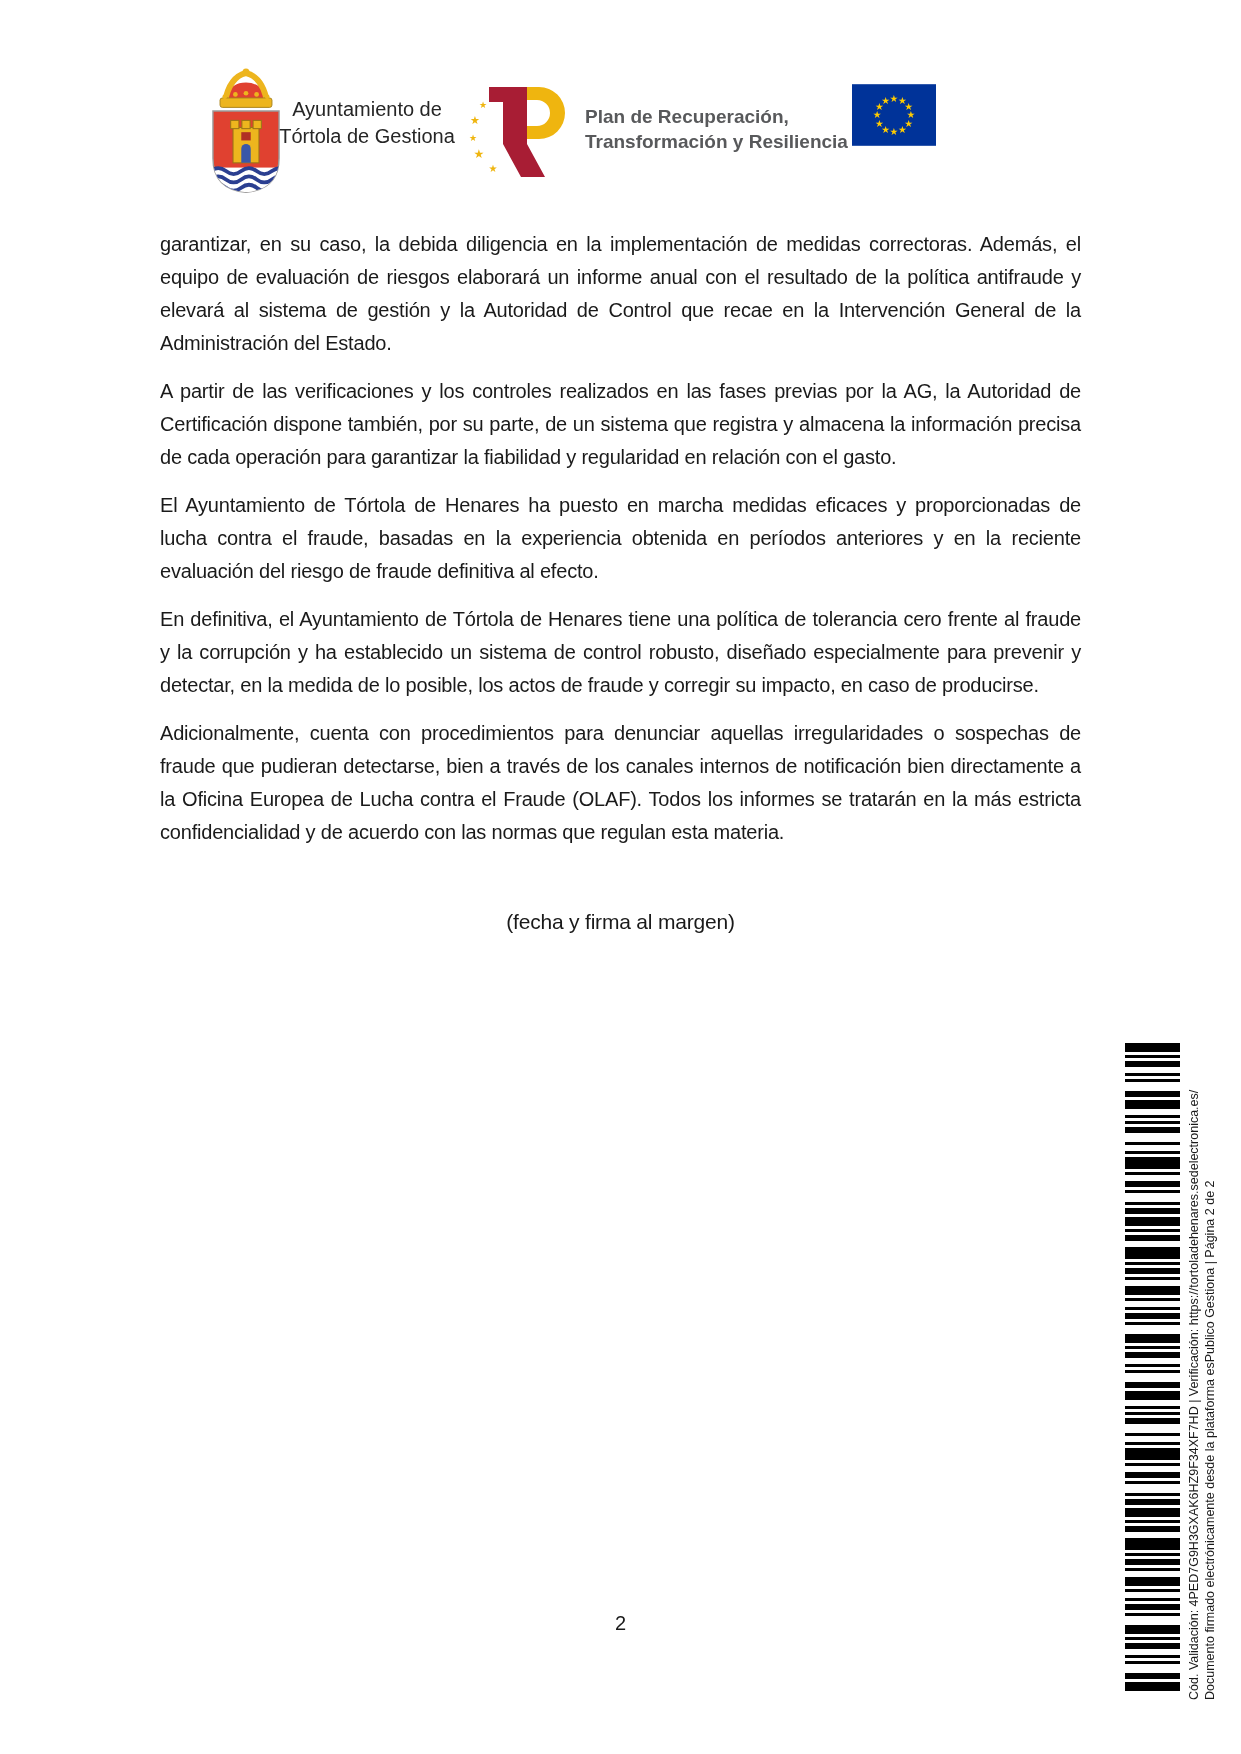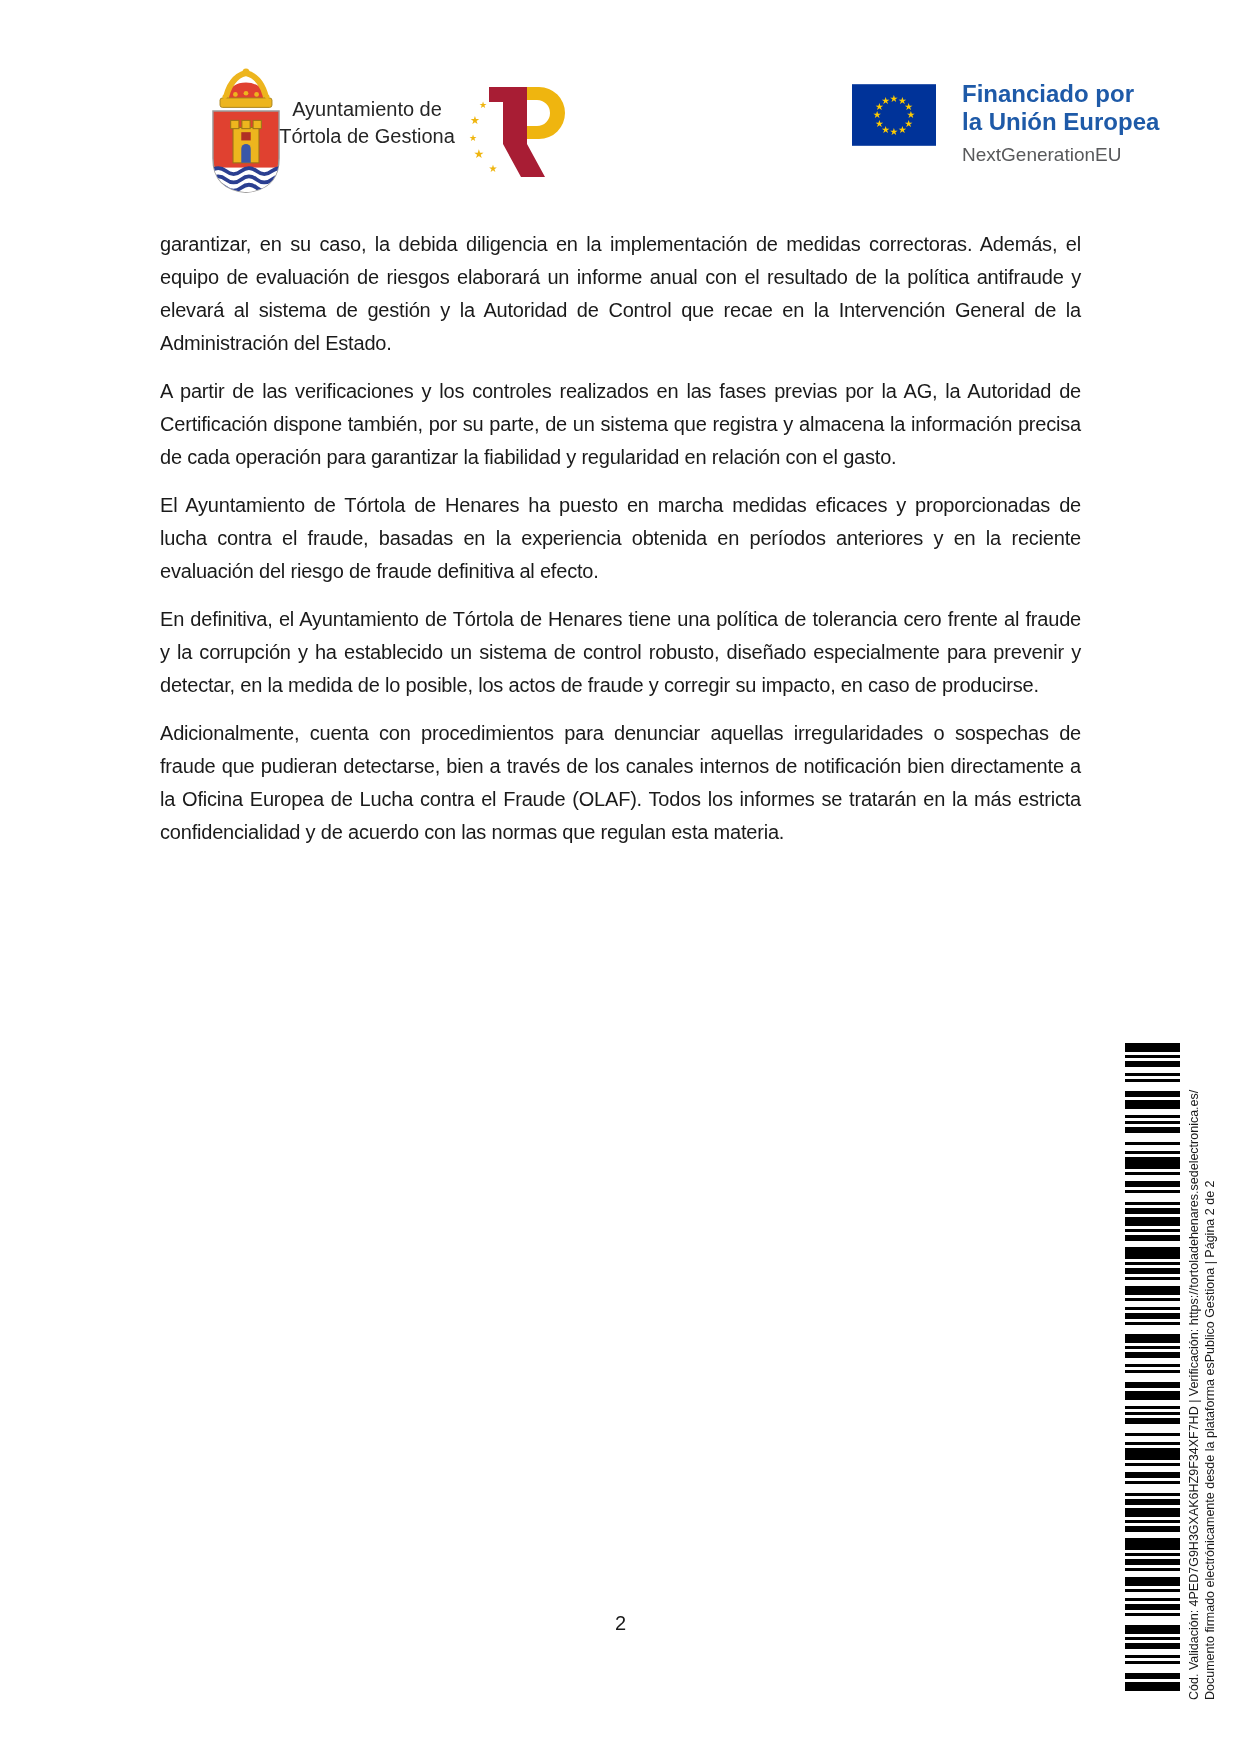--- a/index.html
+++ b/index.html
@@ -110,20 +110,24 @@
       <text class="star" x="4" y="59" font-size="9" fill="var(--prtr-yellow)" text-anchor="middle">★</text>
       <text class="star" x="10" y="76" font-size="12" fill="var(--prtr-yellow)" text-anchor="middle">★</text>
       <text class="star" x="24" y="90" font-size="10" fill="var(--prtr-yellow)" text-anchor="middle">★</text>
 
       <path d="M20,5 H58 V62 L76,95 H52 L34,62 V20 H20 Z" fill="var(--prtr-red)"></path>
 
       <path d="M58,5 H70 A26,26 0 0 1 70,57 H58 V44 H68 A13,13 0 0 0 68,18 H58 Z" fill="var(--prtr-yellow)"></path>
     </svg>
   </div>
 
+  <div class="prtr-text">
+    <div>Plan de Recuperación,</div>
+    <div>Transformación y Resiliencia</div>
+  </div>
 
   <div class="eu-flag">
     <svg viewBox="0 0 60 44" width="84" height="66" aria-hidden="true">
       <rect x="0" y="0" width="60" height="44" fill="var(--eu-flag-blue)"></rect>
       <g fill="var(--star-yellow)" text-anchor="middle" font-size="7">
         <text class="star" x="30" y="12.5">★</text>
         <text class="star" x="36" y="14.1">★</text>
         <text class="star" x="40.4" y="18.5">★</text>
         <text class="star" x="42" y="24.5">★</text>
         <text class="star" x="40.4" y="30.5">★</text>
@@ -131,34 +135,30 @@
         <text class="star" x="30" y="36.5">★</text>
         <text class="star" x="24" y="34.9">★</text>
         <text class="star" x="19.6" y="30.5">★</text>
         <text class="star" x="18" y="24.5">★</text>
         <text class="star" x="19.6" y="18.5">★</text>
         <text class="star" x="24" y="14.1">★</text>
       </g>
     </svg>
   </div>
 
-  <div class="eu-text">
-    <div class="eu-funded">Financiado por</div>
-    <div class="eu-funded">la Unión Europea</div>
-    <div class="eu-program">NextGenerationEU</div>
-  </div>
 
   <div class="doc-body">
     <p>garantizar, en su caso, la debida diligencia en la implementación de medidas correctoras. Además, el equipo de evaluación de riesgos elaborará un informe anual con el resultado de la política antifraude y elevará al sistema de gestión y la Autoridad de Control que recae en la Intervención General de la Administración del Estado.</p>
     <p>A partir de las verificaciones y los controles realizados en las fases previas por la AG, la Autoridad de Certificación dispone también, por su parte, de un sistema que registra y almacena la información precisa de cada operación para garantizar la fiabilidad y regularidad en relación con el gasto.</p>
     <p>El Ayuntamiento de Tórtola de Henares ha puesto en marcha medidas eficaces y proporcionadas de lucha contra el fraude, basadas en la experiencia obtenida en períodos anteriores y en la reciente evaluación del riesgo de fraude definitiva al efecto.</p>
     <p>En definitiva, el Ayuntamiento de Tórtola de Henares tiene una política de tolerancia cero frente al fraude y la corrupción y ha establecido un sistema de control robusto, diseñado especialmente para prevenir y detectar, en la medida de lo posible, los actos de fraude y corregir su impacto, en caso de producirse.</p>
     <p>Adicionalmente, cuenta con procedimientos para denunciar aquellas irregularidades o sospechas de fraude que pudieran detectarse, bien a través de los canales internos de notificación bien directamente a la Oficina Europea de Lucha contra el Fraude (OLAF). Todos los informes se tratarán en la más estricta confidencialidad y de acuerdo con las normas que regulan esta materia.</p>
 
     <div class="sig-block">
+      <div class="sig-note">(fecha y firma al margen)</div>
     </div>
   </div>
 
   <div class="barcode" id="barcode">
       <div class="bar-b" style="height: 9px;"></div>
       <div class="bar-w" style="height: 3px;"></div>
       <div class="bar-b" style="height: 3px;"></div>
       <div class="bar-w" style="height: 3px;"></div>
       <div class="bar-b" style="height: 6px;"></div>
       <div class="bar-w" style="height: 6px;"></div>

